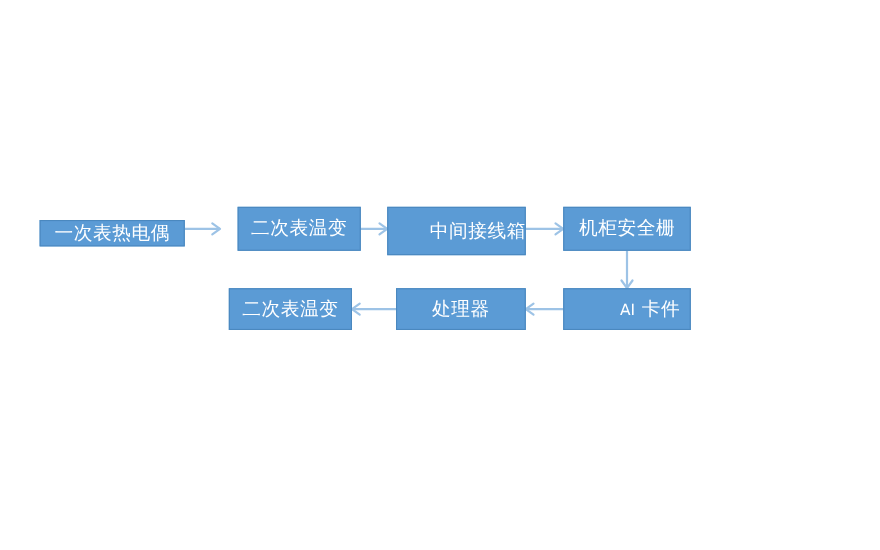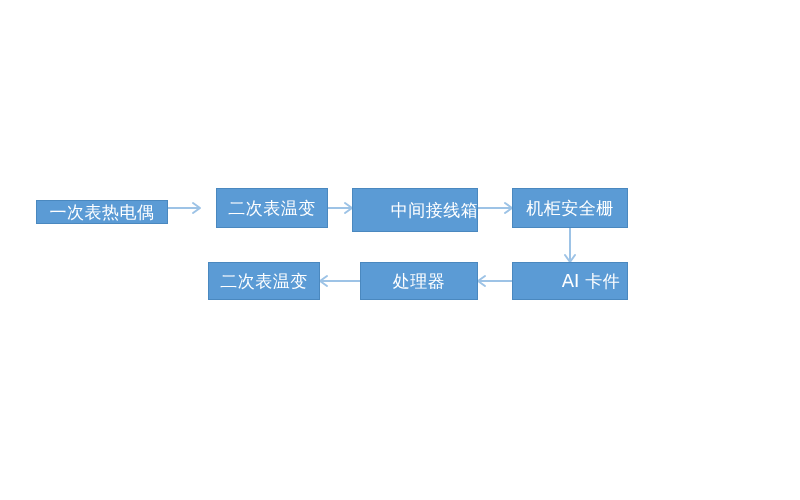--- a/index.html
+++ b/index.html
@@ -38,21 +38,21 @@
   }
   .node-label {
     color: #ffffff;
     font-size: 17px;
     line-height: 1;
     letter-spacing: 0.5px;
     white-space: nowrap;
     font-weight: 400;
   }
   .node-label .latin {
-    font-size: 18px;
+    font-size: 14px;
     letter-spacing: 0;
     margin-left: 42px;
   }
 </style>
 </head>
 <body>
 
 <div id="canvas">
 
   <svg id="arrow-layer" viewBox="0 0 800 500" width="800" height="500" xmlns="http://www.w3.org/2000/svg">

